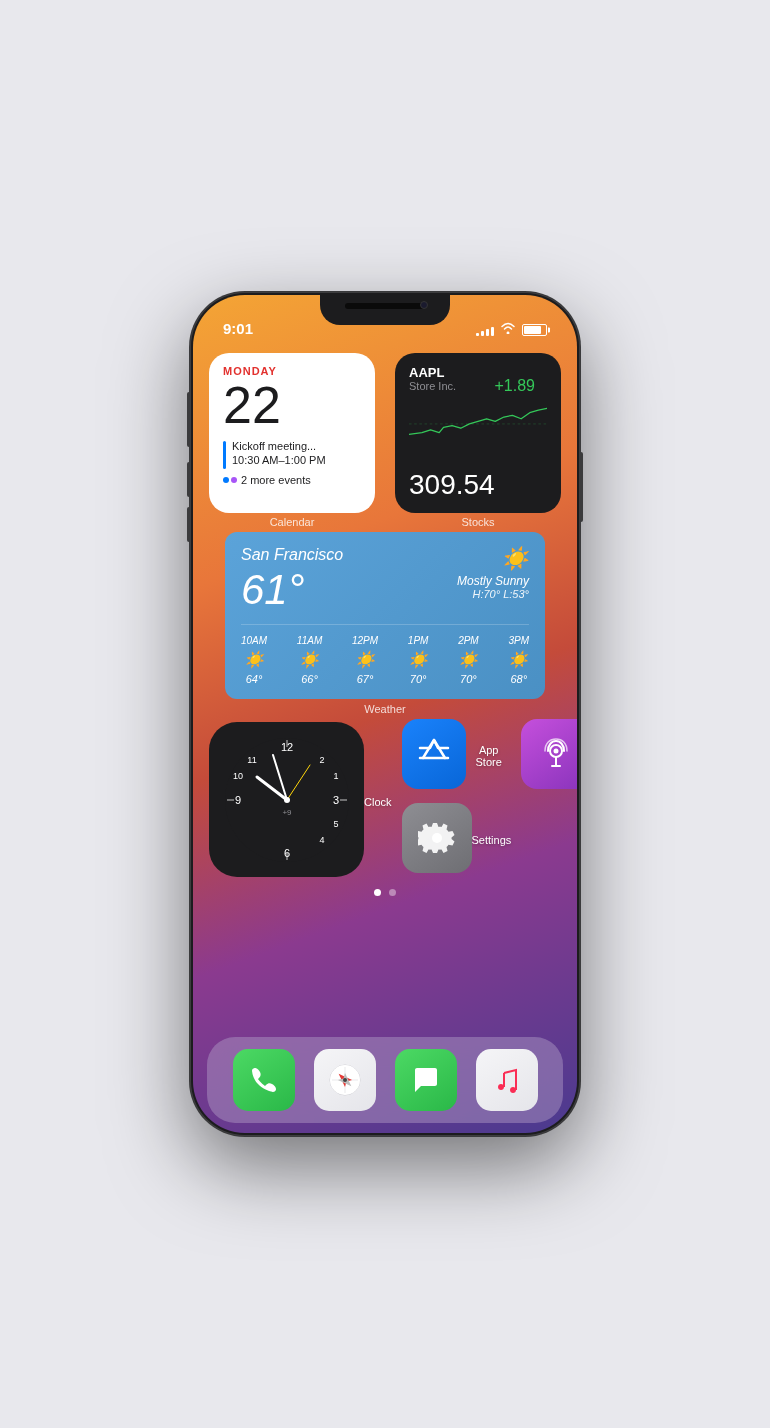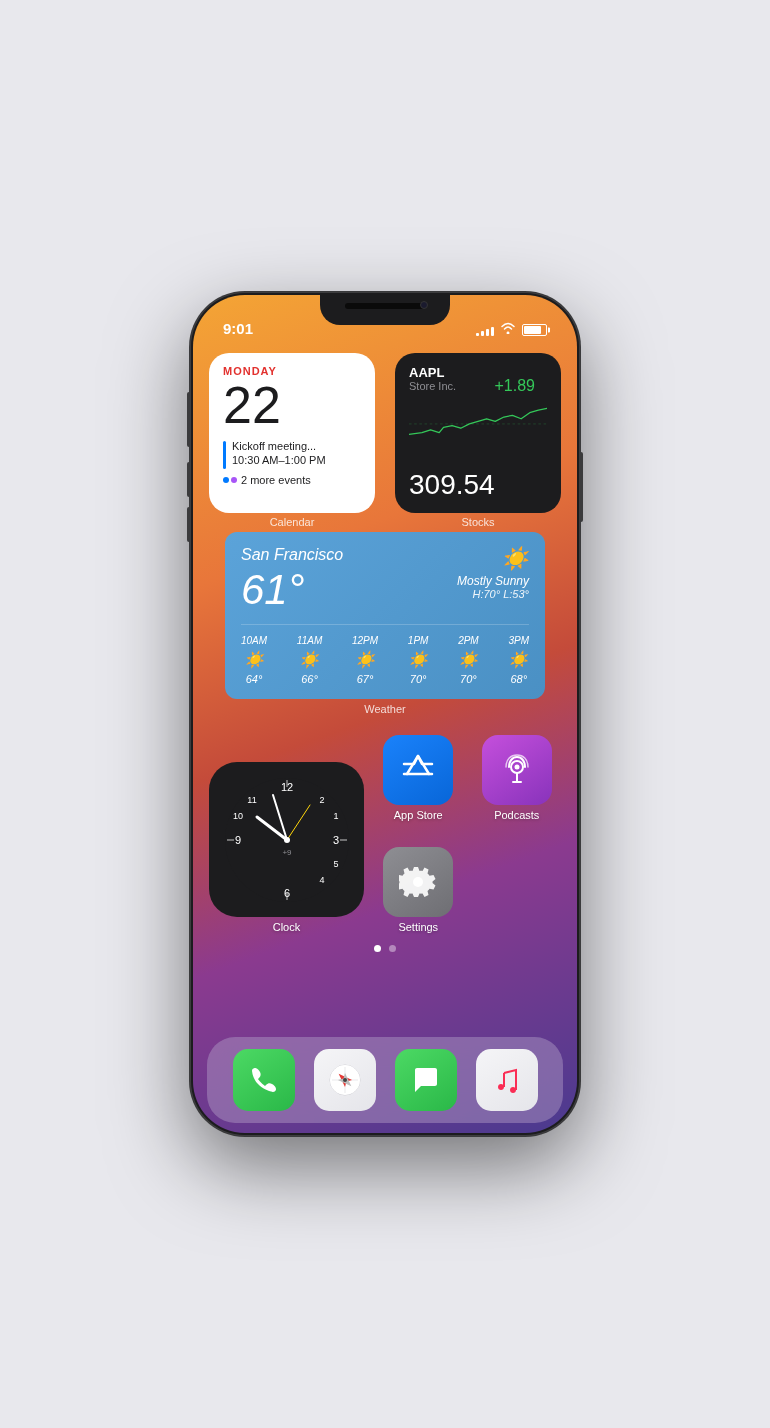--- a/index.html
+++ b/index.html
@@ -359,23 +359,22 @@
     .small-apps-grid {
       flex: 1;
       display: grid;
       grid-template-columns: 1fr 1fr;
       gap: 10px;
       padding-left: 10px;
     }
 
     .app-icon-container {
       display: flex;
-      flex-direction: column;
+      flex-direction: row;
       align-items: center;
-      margin-top: 16px;
     }
 
     .app-icon {
       width: 70px;
       height: 70px;
       border-radius: 16px;
       display: flex;
       align-items: center;
       justify-content: center;
       font-size: 30px;
@@ -623,21 +622,21 @@
             </div>
           </div>
           <div class="widget-label">Weather</div>
         </div>
 
       </div>
 
       <div class="apps-section">
         <div class="apps-row">
 
-          <div style="display:flex;flex-direction:column;align-items:center;">
+          <div style="display:flex;flex-direction:row;align-items:center;">
             <div class="clock-widget">
               <svg width="130" height="130" viewBox="0 0 130 130">
 
                 <circle cx="65" cy="65" r="62" fill="#1c1c1e"></circle>
 
                 <text x="65" y="16" text-anchor="middle" fill="white" font-size="11" font-weight="300">12</text>
                 <text x="114" y="69" text-anchor="middle" fill="white" font-size="11" font-weight="300">3</text>
                 <text x="65" y="122" text-anchor="middle" fill="white" font-size="11" font-weight="300">6</text>
                 <text x="16" y="69" text-anchor="middle" fill="white" font-size="11" font-weight="300">9</text>
                 <text x="100" y="28" text-anchor="middle" fill="white" font-size="9" font-weight="300">2</text>

